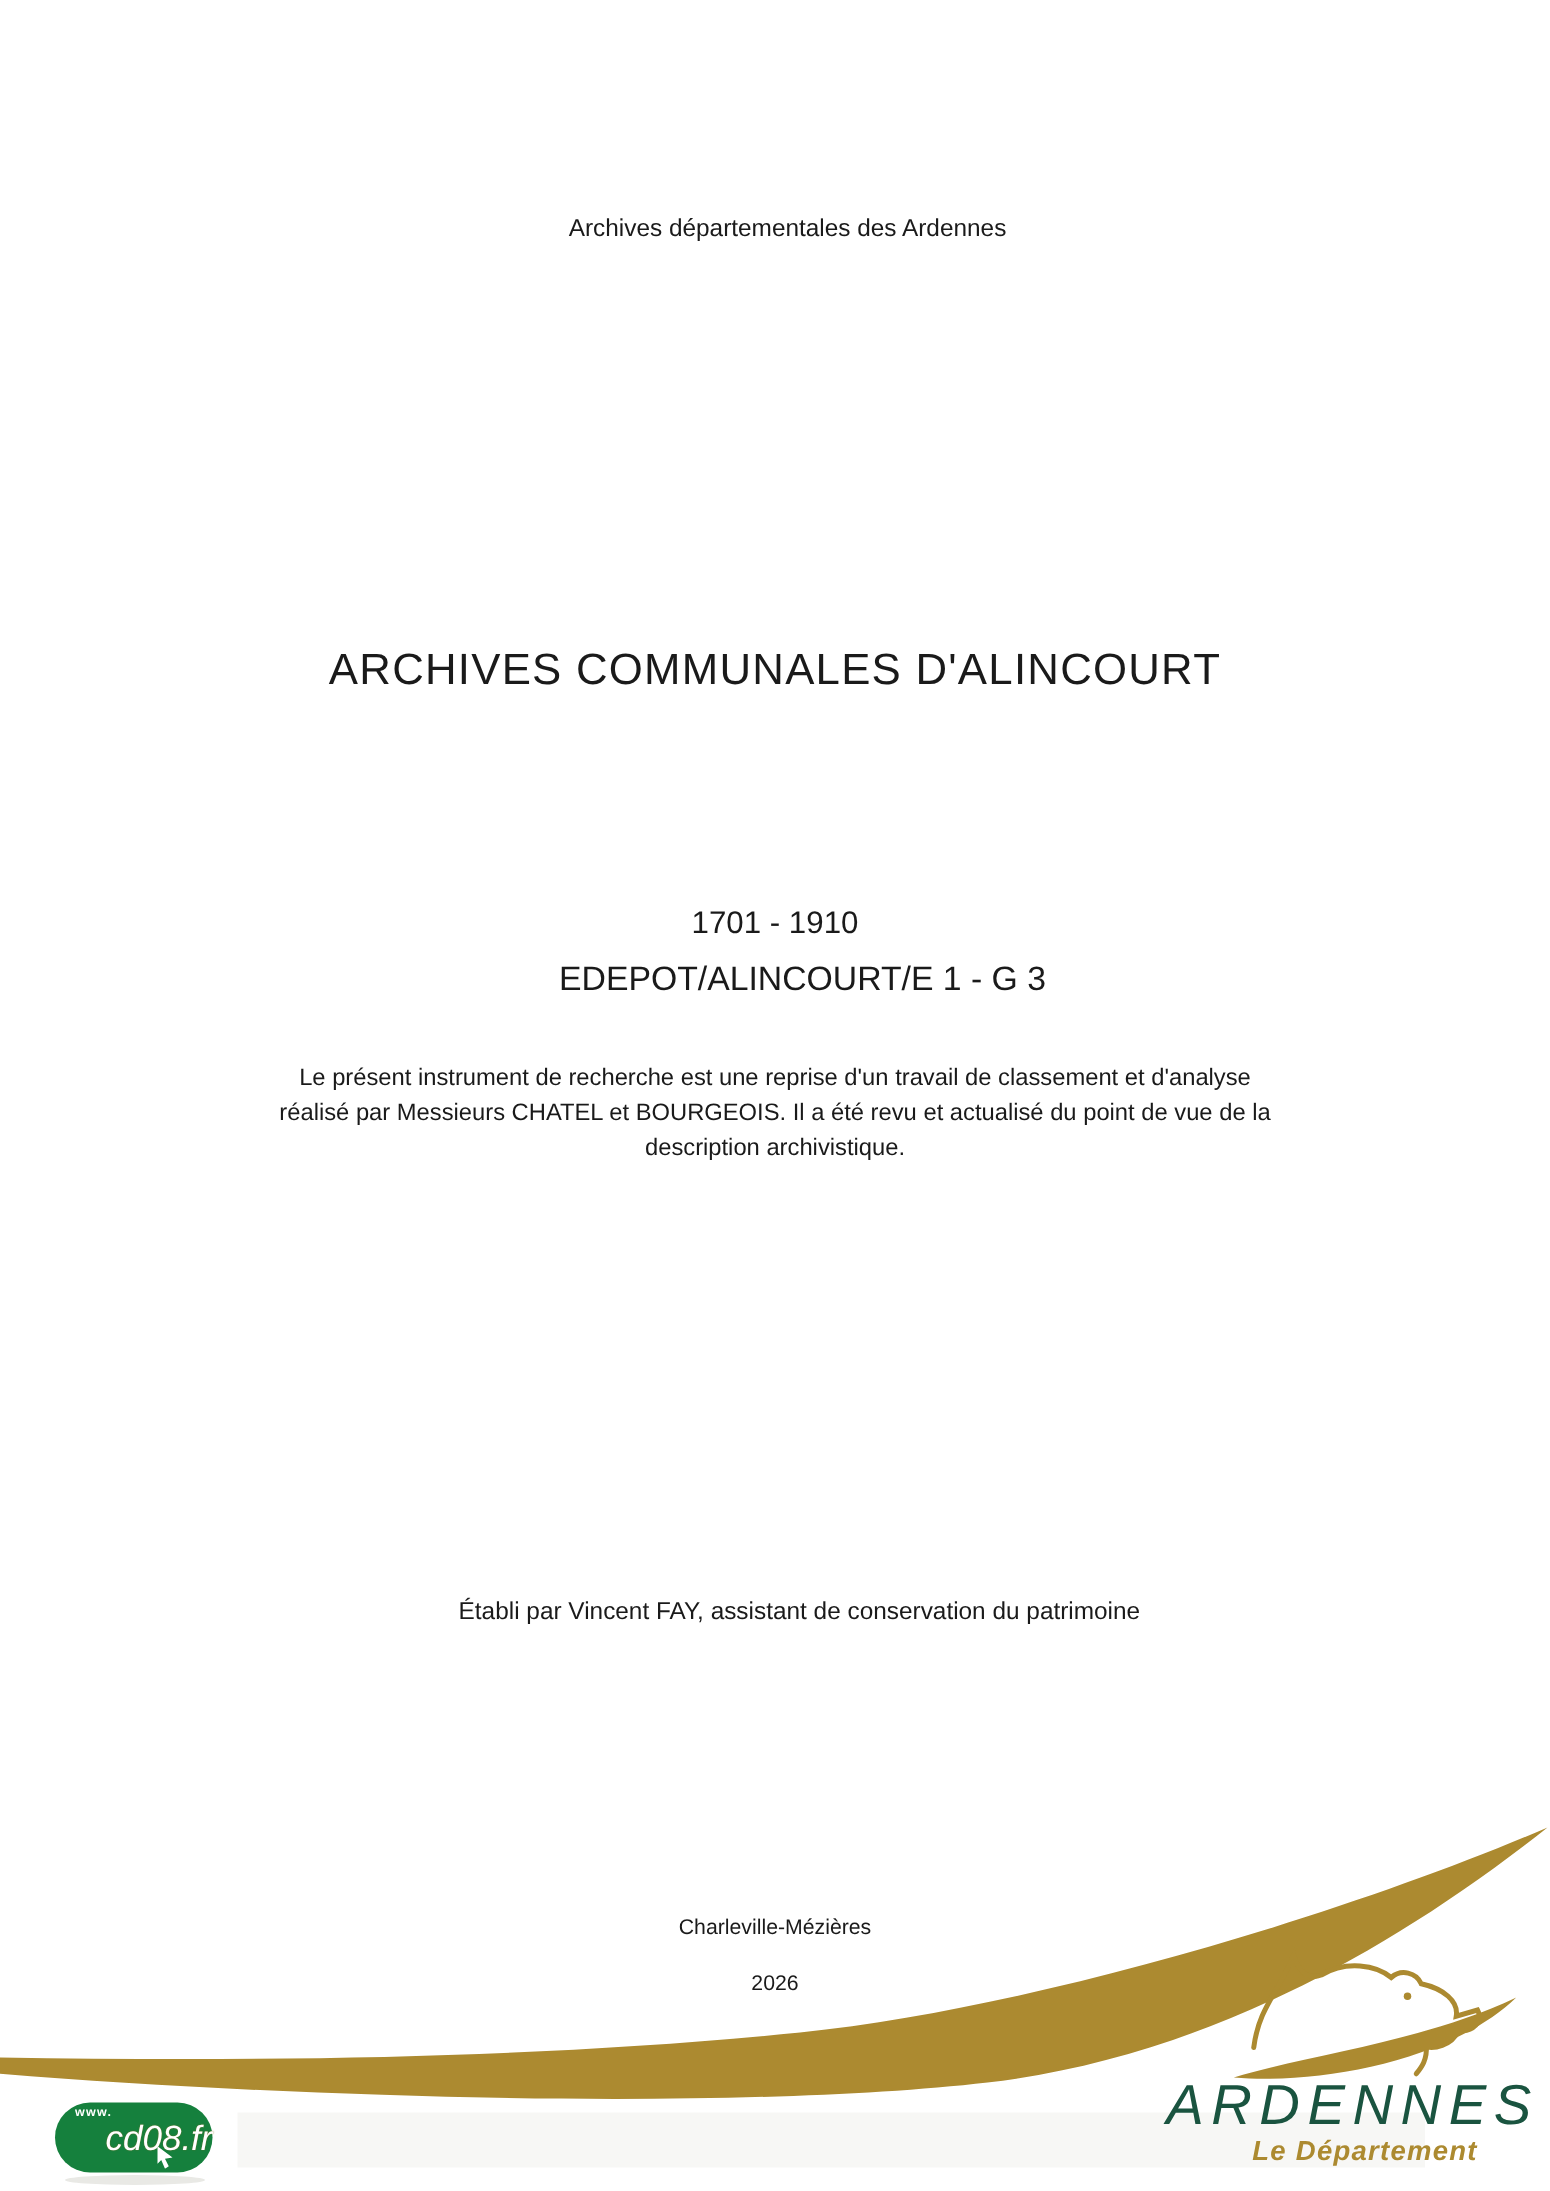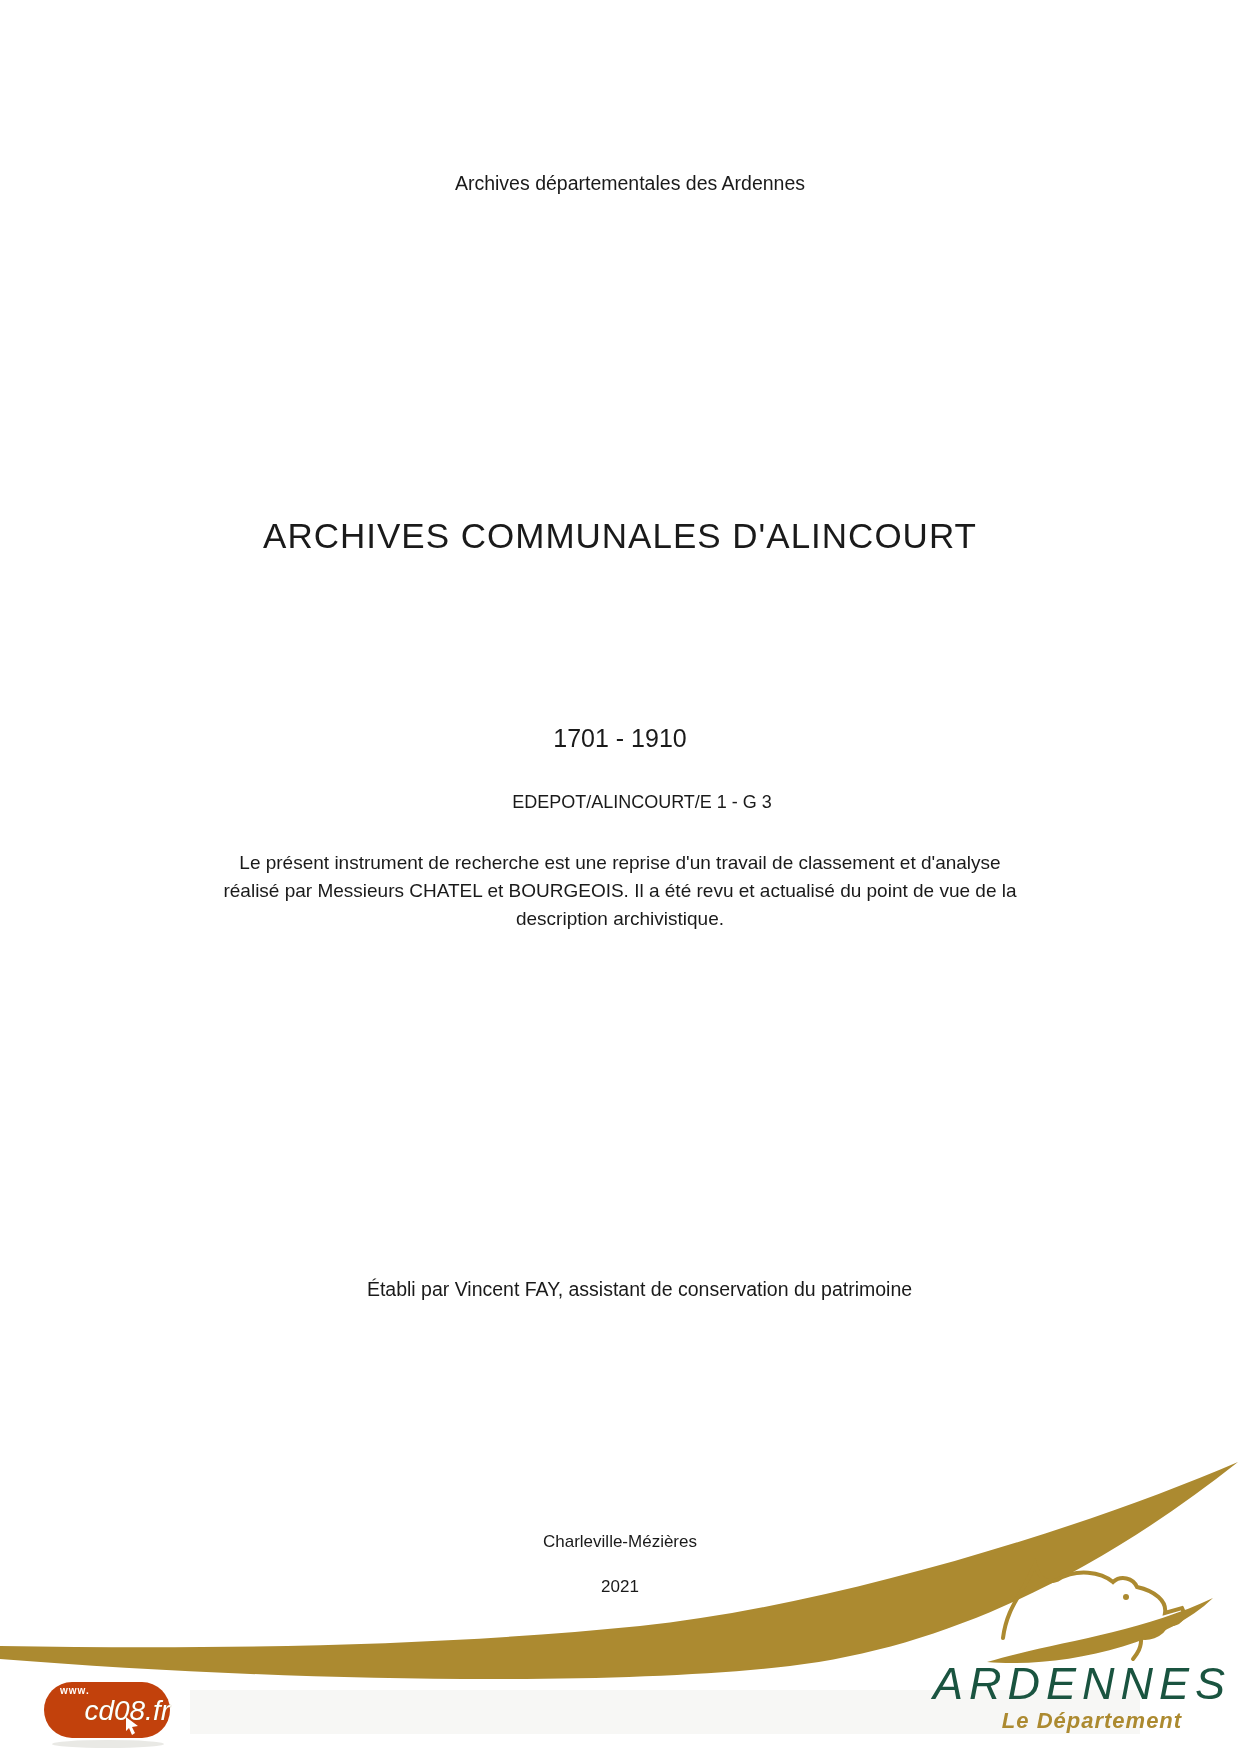--- a/index.html
+++ b/index.html
@@ -10,38 +10,38 @@
     background:#ffffff;
     overflow:hidden;
     font-family:"Liberation Sans", sans-serif;
     color:#1a1a1a;
   }
   .abs{position:absolute;left:0;right:0;text-align:center;}
 
   .institution{top:172px;font-size:19.5px;padding-left:20px;}
   .main-title{top:516px;font-size:35px;letter-spacing:1px;}
   .date-range{top:724px;font-size:25px;}
-  .reference-code{top:792px;font-size:18px;margin-left:44px;}
+  .reference-code{top:768px;font-size:27px;margin-left:44px;}
   .presentation{
     top:849px;left:215px;right:215px;
     font-size:19px;line-height:28px;text-align:center;
   }
   .author-credit{top:1278px;font-size:19.5px;padding-left:39px;}
   .place{top:1532px;font-size:17px;}
   .year{top:1577px;font-size:17px;}
 
   
   .swoosh-svg{position:absolute;left:0;top:1440px;width:1240px;height:313px;}
   .footer-grayband{
     position:absolute;left:190px;top:1690px;width:950px;height:44px;
     background:#f2f2ef;opacity:.6;
   }
   .cd08{
     position:absolute;left:44px;top:1682px;width:126px;height:56px;
-    background:#c2410c;border-radius:28px;
+    background:#15803d;border-radius:28px;
   }
   .cd08-shadow{
     position:absolute;left:52px;top:1740px;width:112px;height:8px;
     background:#e9e9e5;border-radius:50%;
   }
   .cd08 .www{
     position:absolute;top:3px;left:16px;
     color:#ffffff;font-size:10px;letter-spacing:1px;font-weight:bold;
   }
   .cd08 .label{
@@ -82,21 +82,21 @@
   <div class="abs date-range">1701 - 1910</div>
 
   <div class="abs reference-code">EDEPOT/ALINCOURT/E 1 - G 3</div>
 
   <div class="presentation abs" style="left:215px;right:215px;">Le présent instrument de recherche est une reprise d'un travail de classement et d'analyse réalisé par Messieurs CHATEL et BOURGEOIS. Il a été revu et actualisé du point de vue de la description archivistique.</div>
 
   <div class="abs author-credit">Établi par Vincent FAY, assistant de conservation du patrimoine</div>
 
   <div class="abs place">Charleville-Mézières</div>
 
-  <div class="abs year">2021</div>
+  <div class="abs year">2026</div>
 
   <div class="footer-grayband"></div>
 
   <svg class="swoosh-svg" viewBox="0 0 1240 313" preserveAspectRatio="none">
     <path d="M 0 206
              C 240 210, 450 205, 640 186
              C 830 166, 1080 90, 1238 22
              C 1095 135, 945 208, 790 226
              C 600 248, 260 240, 0 219 Z" fill="#AC8A30"></path>
   </svg>

